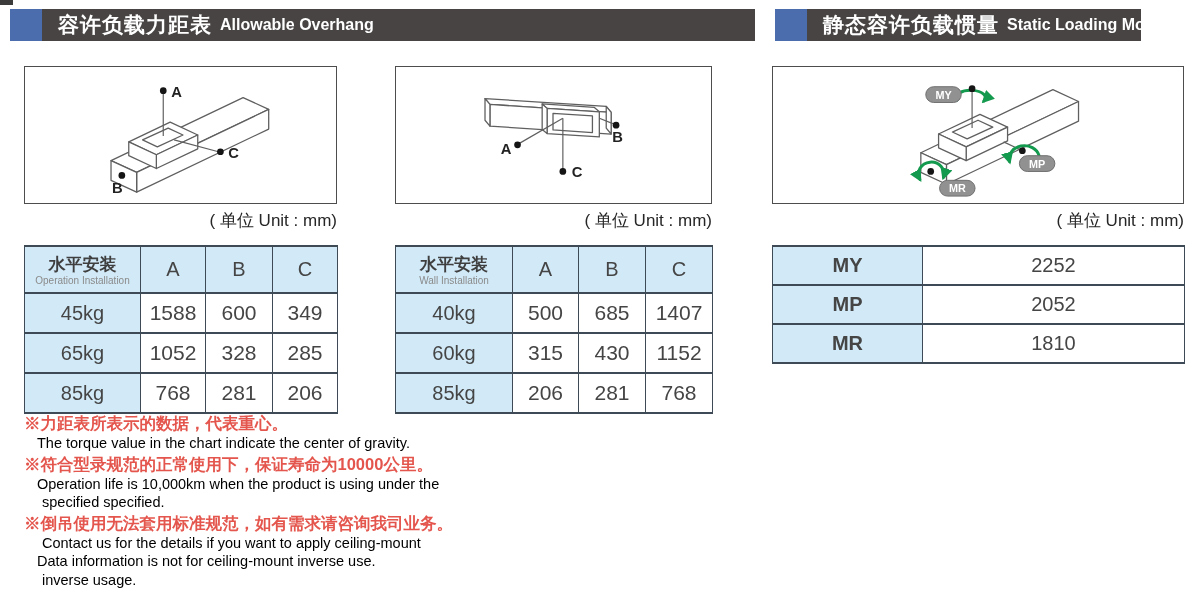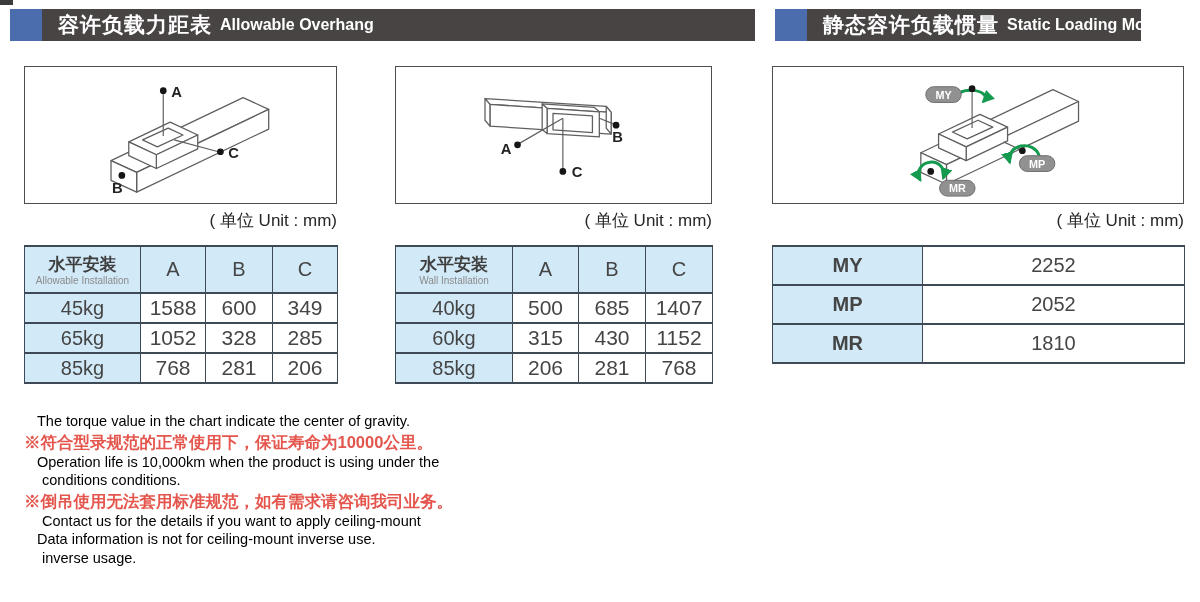--- a/index.html
+++ b/index.html
@@ -42,21 +42,21 @@
   }
   .cell-blue { background:#d2eaf8; }
   .hdr-cell .zh-t { font-size:17px; font-weight:bold; color:#3f3f3f; line-height:21px; }
   .hdr-cell .en-t { font-size:10px; color:#8a8a8a; line-height:11px; }
   .col-letter { font-size:20px; }
   .load-cell  { font-size:20px; font-weight:500; }
   .num-cell   { font-size:21px; }
   #table1 { left:24px;  width:313px; }
   #table2 { left:395px; width:317px; }
   #table3 { left:772px; width:412px; }
-  #table1 tr, #table2 tr { height:30px; }
+  #table1 tr, #table2 tr { height:40px; }
   #table1 tr:first-child, #table2 tr:first-child { height:47px; }
   #table3 tr { height:39px; }
   #table3 .m-label { font-size:20px; font-weight:600; }
   #table3 .m-value { font-size:20px; }
 
   
   #notes { position:absolute; left:24px; top:412px; width:540px; }
   .note-zh { font-size:16.5px; font-weight:600; color:#e4564d; line-height:21px; margin-top:1px; }
   .note-en { font-size:14.5px; color:#000000; line-height:18.5px; padding-left:13px; }
   .note-en.cont { padding-left:18px; }
@@ -188,21 +188,21 @@
     <colgroup>
         <col style="width:116px">
         <col style="width:65px">
         <col style="width:67px">
         <col style="width:65px">
       </colgroup>
     <tbody>
         <tr>
       <td class="cell-blue hdr-cell">
         <div class="zh-t">水平安装</div>
-        <div class="en-t">Allowable Installation</div>
+        <div class="en-t">Operation Installation</div>
       </td>
       <td class="cell-blue col-letter">A</td>
       <td class="cell-blue col-letter">B</td>
       <td class="cell-blue col-letter">C</td>
     </tr>
     <tr>
       <td class="cell-blue load-cell">45kg</td>
       <td class="num-cell">1588</td>
       <td class="num-cell">600</td>
       <td class="num-cell">349</td>
@@ -275,23 +275,24 @@
       <td class="m-value">2052</td>
     </tr>
     <tr>
       <td class="cell-blue m-label">MR</td>
       <td class="m-value">1810</td>
     </tr>
   </tbody>
     </table>
 
   <div id="notes">
+    <div class="note-zh">※力距表所表示的数据，代表重心。</div>
     <div class="note-en">The torque value in the chart indicate the center of gravity.</div>
     <div class="note-zh">※符合型录规范的正常使用下，保证寿命为10000公里。</div>
     <div class="note-en">Operation life is 10,000km when the product is using under the</div>
-    <div class="note-en cont">conditions conditions.</div>
+    <div class="note-en cont">specified specified.</div>
     <div class="note-zh">※倒吊使用无法套用标准规范，如有需求请咨询我司业务。</div>
     <div class="note-en cont">Contact us for the details if you want to apply ceiling-mount</div>
     <div class="note-en">Data information is not for ceiling-mount inverse use.</div>
     <div class="note-en cont">inverse usage.</div>
   </div>
 
 </div>
 
 </body></html>

